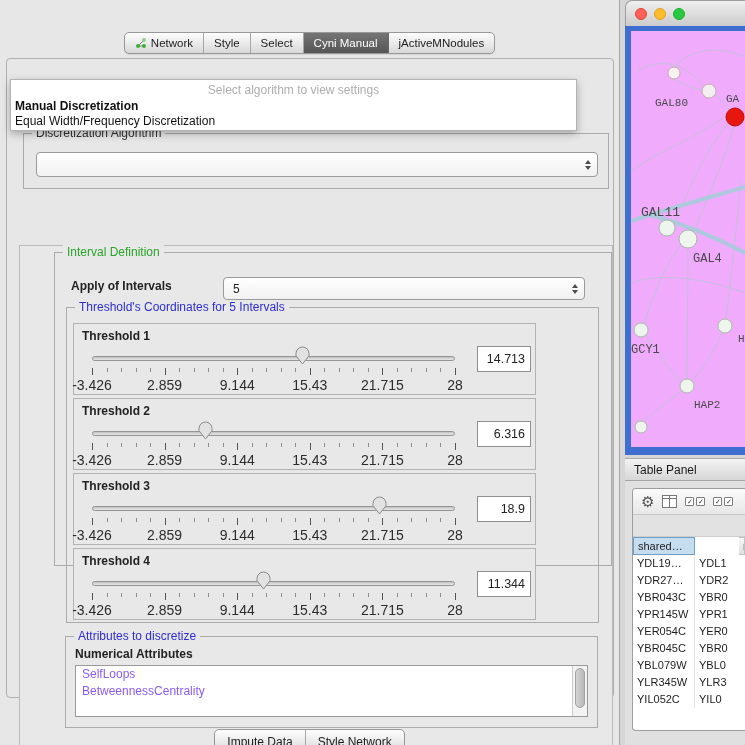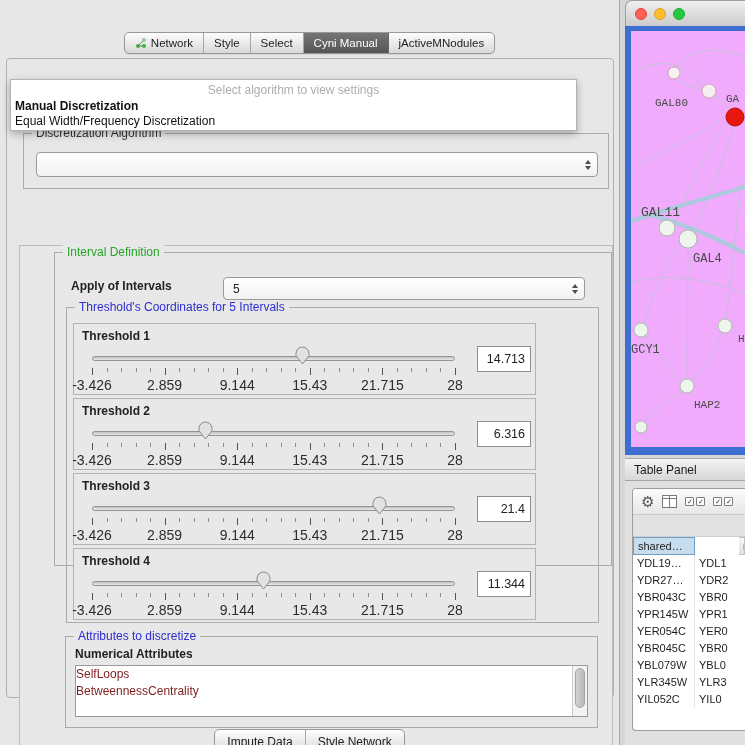--- a/index.html
+++ b/index.html
@@ -56,21 +56,21 @@
   .ruler { position:absolute; left:14px; right:14px; top:24px; height:8px; }
   .tick { position:absolute; top:0; width:1px; height:4px; background:#8d8d8d; }
   .tick.major { height:7px; background:#555; }
   .ruler-labels { position:absolute; left:14px; right:14px; top:33px; height:11px; }
   .ruler-labels span { position:absolute; transform:translateX(-50%); font-size:14px; color:#2c2c2c; white-space:nowrap; }
   .value-box { position:absolute; right:4px; top:22px; width:54px; height:26px; background:#fff; border:1px solid #8f8f8f; font-size:12.5px; display:flex; align-items:center; justify-content:flex-end; padding-right:5px; }
 
   .attributes-group { left:45px; top:390px; width:533px; height:92px; }
   .attr-heading { position:absolute; left:9px; top:10px; font-weight:bold; font-size:12px; }
   .attr-list { position:absolute; left:9px; right:9px; top:28px; height:52px; background:#fff; border:1px solid #9a9a9a; overflow:hidden; }
-  .attr-item { height:17px; line-height:17px; font-size:12px; color:#7f1d1d; white-space:nowrap; }
+  .attr-item { height:17px; line-height:17px; padding-left:6px; font-size:12px; color:#8b5cf6; white-space:nowrap; }
   .vscroll { position:absolute; right:0; top:0; bottom:0; width:15px; background:#f3f3f3; border-left:1px solid #cccccc; }
   .vthumb { position:absolute; left:2px; right:2px; top:2px; height:40px; background:linear-gradient(90deg,#d3d3d3,#b9b9b9); border:1px solid #a3a3a3; border-radius:6px; }
 
   .apply-button { position:absolute; left:258px; top:486px; width:62px; height:21px; background:linear-gradient(#fdfdfd,#d7d7d7); border:1px solid #979797; border-radius:5px; font-size:12px; display:flex; align-items:center; justify-content:center; }
 
   .bottom-tabs-row { position:absolute; left:0; right:0; top:729px; display:flex; justify-content:center;text-align:center; }
   .bottom-tabs-row .tab { padding:5px 12px; font-size:12px; }
 
   
   .net-window { position:absolute; left:625px; top:0; width:120px; height:455px; }
@@ -305,21 +305,21 @@
                   </div>
       <div class="ruler-labels">
                     <span style="left: 0%;">-3.426</span>
                     <span style="left: 20%;">2.859</span>
                     <span style="left: 40%;">9.144</span>
                     <span style="left: 60%;">15.43</span>
                     <span style="left: 80%;">21.715</span>
                     <span style="left: 100%;">28</span>
                   </div>
     </div>
-    <div class="value-box">21.4</div>
+    <div class="value-box">18.9</div>
   </div>
               <div class="threshold-panel">
     <div class="t-label">Threshold 4</div>
     <div class="slider-zone">
       <div class="track"></div>
       <div class="thumb-rail">
         <div class="thumb" style="left: 46.9993%;">
           <svg width="15" height="19" viewBox="0 0 15 19">
             <path d="M1 7.5 a6.5 6.5 0 0 1 13 0 v2.2 L7.5 18 L1 9.7 Z" fill="#e2e2e2" stroke="#8b8b8b"></path>
           </svg>

